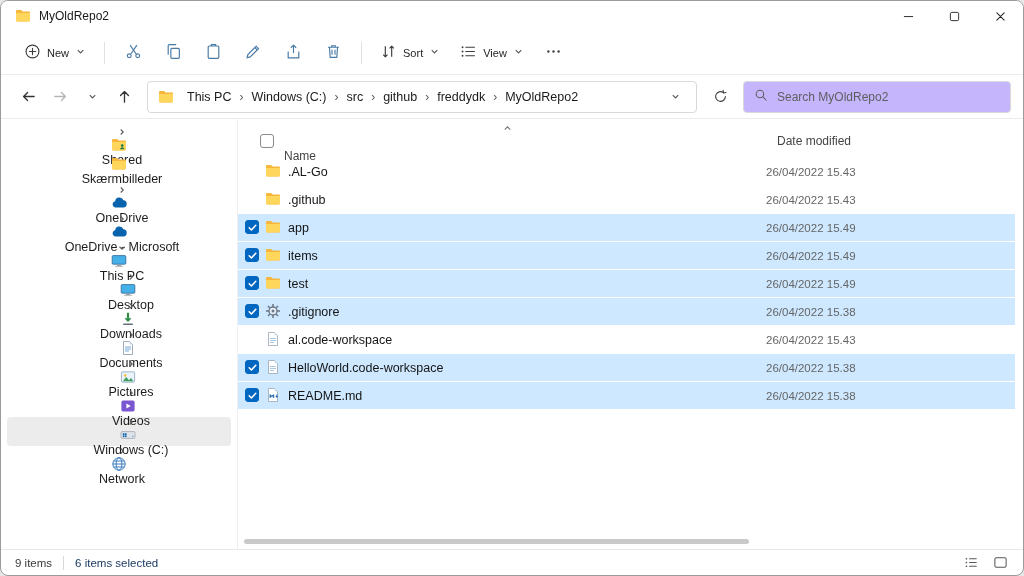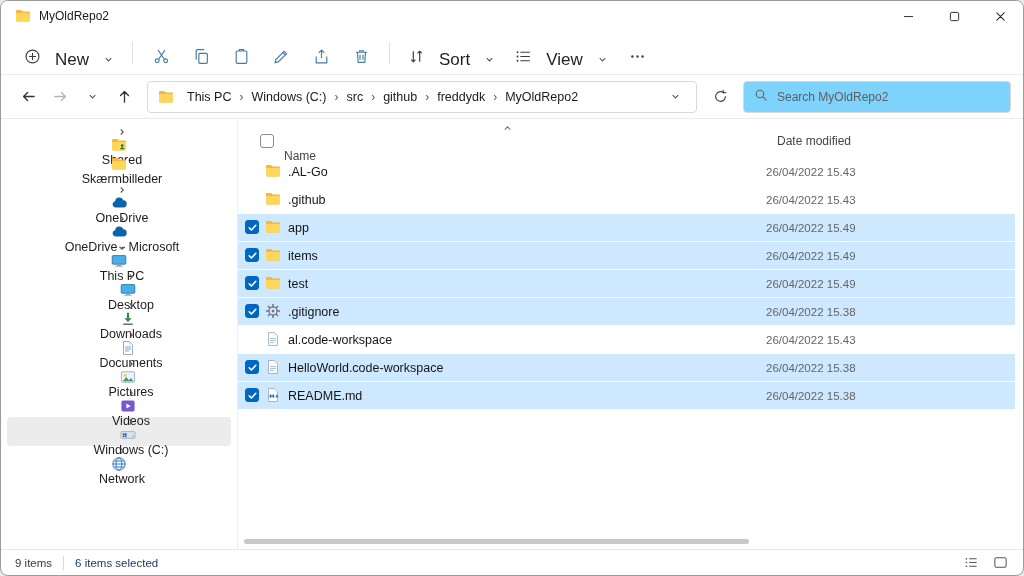--- a/index.html
+++ b/index.html
@@ -12,42 +12,42 @@
   
   .titlebar{height:30px;flex:0 0 auto;display:flex;align-items:center;padding-left:14px;background:#fff;}
   .tb-icon{width:16px;height:16px;display:flex;}
   .tb-icon svg{width:16px;height:16px;}
   .tb-title{font-size:12px;margin-left:8px;color:#1a1a1a;}
   .win-controls{margin-left:auto;display:flex;height:100%;}
   .win-btn{width:46px;height:100%;display:flex;align-items:center;justify-content:center;cursor:default;}
   .win-btn svg{width:11px;height:11px;}
   
   .toolbar{height:44px;flex:0 0 auto;display:flex;align-items:center;padding:0 14px;gap:2px;border-bottom:1px solid #ebebeb;}
-  .tool-btn{display:flex;align-items:flex-end;gap:14px;height:34px;padding:0 9px;border-radius:4px;font-size:17px;color:#1f1f1f;}
+  .tool-btn{display:flex;align-items:center;gap:6px;height:34px;padding:0 9px;border-radius:4px;font-size:11px;color:#1f1f1f;}
   .tool-btn svg{width:17px;height:17px;}
   .tool-btn .chev svg{width:11px;height:11px;}
   .icon-btn{width:38px;justify-content:center;padding:0;}
   .tb-divider{width:1px;height:22px;background:#e1e1e1;margin:0 7px;}
   
   .navbar{height:44px;flex:0 0 auto;display:flex;align-items:center;padding:0 12px;gap:2px;border-bottom:1px solid #ebebeb;}
   .nav-btn{width:30px;height:30px;display:flex;align-items:center;justify-content:center;border-radius:4px;}
   .nav-btn svg{width:17px;height:17px;}
   .nav-btn.small svg{width:11px;height:11px;}
   .address{flex:1;height:32px;border:1px solid #d9d9d9;border-radius:4px;background:#fff;
            display:flex;align-items:center;padding:0 10px;margin:0 6px;font-size:12.5px;min-width:0;}
   .address .addr-folder{width:16px;height:16px;display:flex;margin-right:8px;flex:0 0 auto;}
   .address .addr-folder svg{width:16px;height:16px;}
   .crumbs{display:flex;align-items:center;min-width:0;overflow:hidden;white-space:nowrap;}
   .crumb{padding:3px 5px;border-radius:3px;color:#1a1a1a;}
   .crumb-sep{color:#5a5a5a;padding:0 3px;font-size:12px;}
   .addr-chev{margin-left:auto;width:22px;display:flex;justify-content:center;flex:0 0 auto;}
   .addr-chev svg{width:11px;height:11px;}
   .refresh{width:30px;height:30px;display:flex;align-items:center;justify-content:center;border-radius:4px;}
   .refresh svg{width:15px;height:15px;}
-  .search{width:268px;height:32px;border:1px solid #d9d9d9;border-radius:4px;background:#7dd3fc;
+  .search{width:268px;height:32px;border:1px solid #d9d9d9;border-radius:4px;background:#c4b5fd;
           display:flex;align-items:center;padding:0 10px;gap:7px;margin-left:6px;}
   .search svg{width:14px;height:14px;flex:0 0 auto;}
   .search input{border:0;outline:0;flex:1;min-width:0;font-family:inherit;font-size:12px;color:#333;background:transparent;}
   .search input::placeholder{color:#5f5f5f;}
   
   .body{flex:1;display:flex;min-height:0;}
   .sidebar{width:237px;flex:0 0 auto;padding-top:8px;overflow:hidden;border-right:1px solid #efefef;}
   .side-item{display:flex;align-items:center;height:29px;margin:0 6px;border-radius:4px;flex-direction:column;}
   .side-item.selected{background:#ececec;}
   .expander{width:17px;display:flex;justify-content:center;flex:0 0 auto;}

